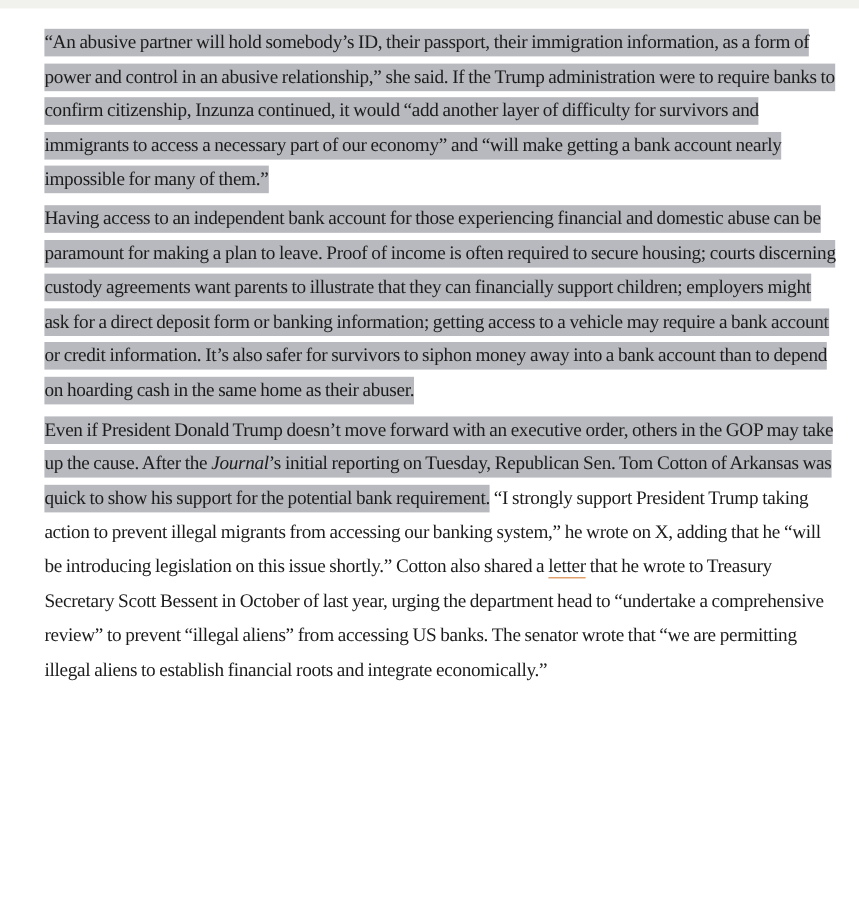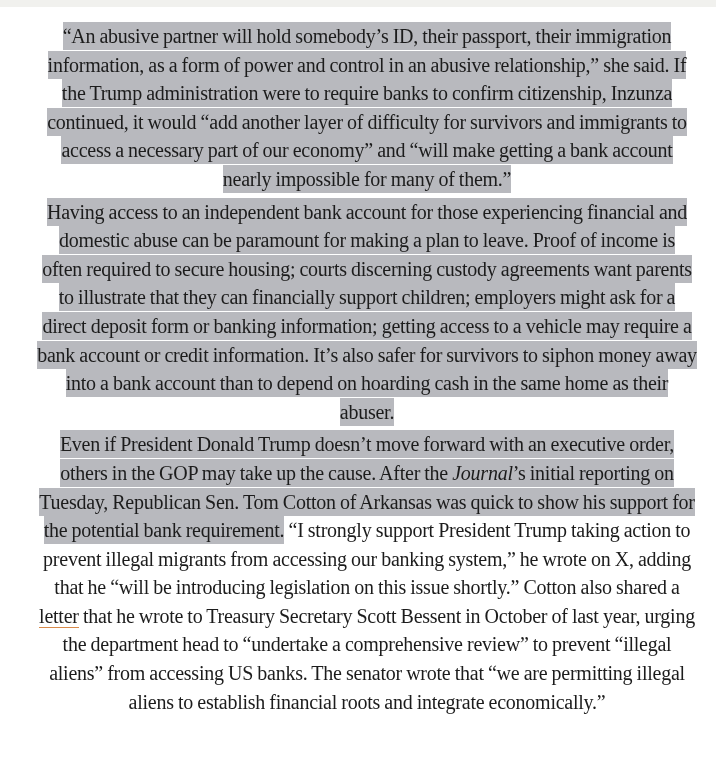--- a/index.html
+++ b/index.html
@@ -6,26 +6,25 @@
     body {
       width: 716px; height: 769px; overflow: hidden;
       background: #ffffff;
       font-family: "DejaVu Serif", "Liberation Serif", serif;
       color: #1c1c1c;
     }
     .topbar { height: 7px; background: #f1f1ee; }
     .article { padding: 15px 20px 0 37px; width: 660px; }
     .para {
       font-family: "Liberation Serif", serif;
-      font-size: 20px;
+      font-size: 16px;
       line-height: 28.6px;
       margin: 0 0 4px 0;
       letter-spacing: -0.25px;
       word-spacing: -0.5px;
-      text-align: center;
     }
     .hl {
       background: #b8b9be;
       padding: 3px 0;
       -webkit-box-decoration-break: clone;
       box-decoration-break: clone;
     }
     .link {
       color: inherit; text-decoration: none;
       border-bottom: 1.5px solid #d98a4a;

